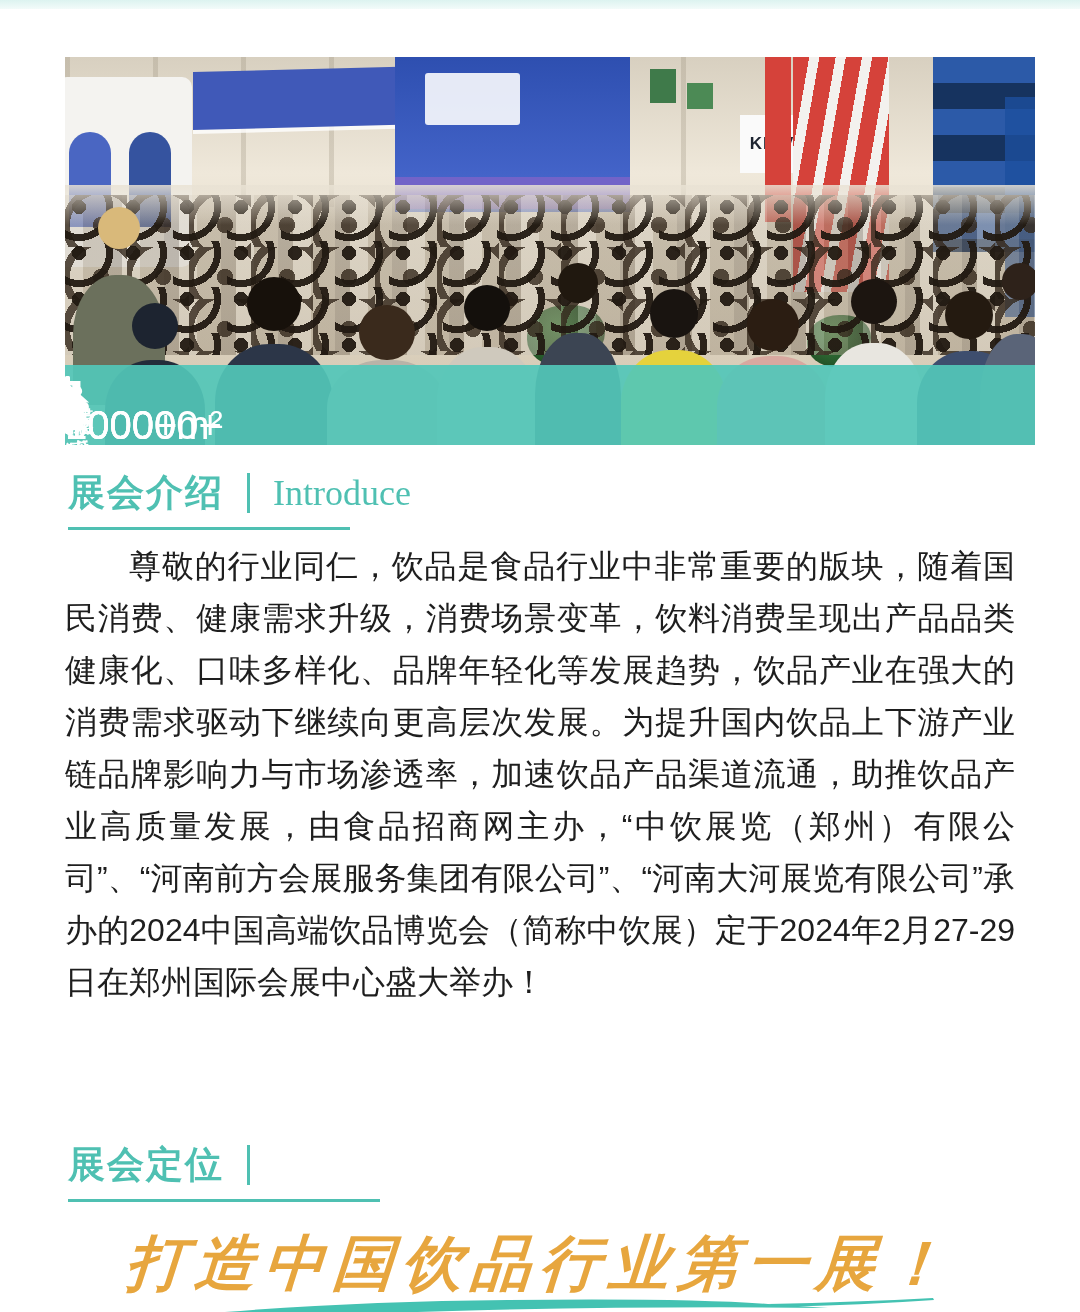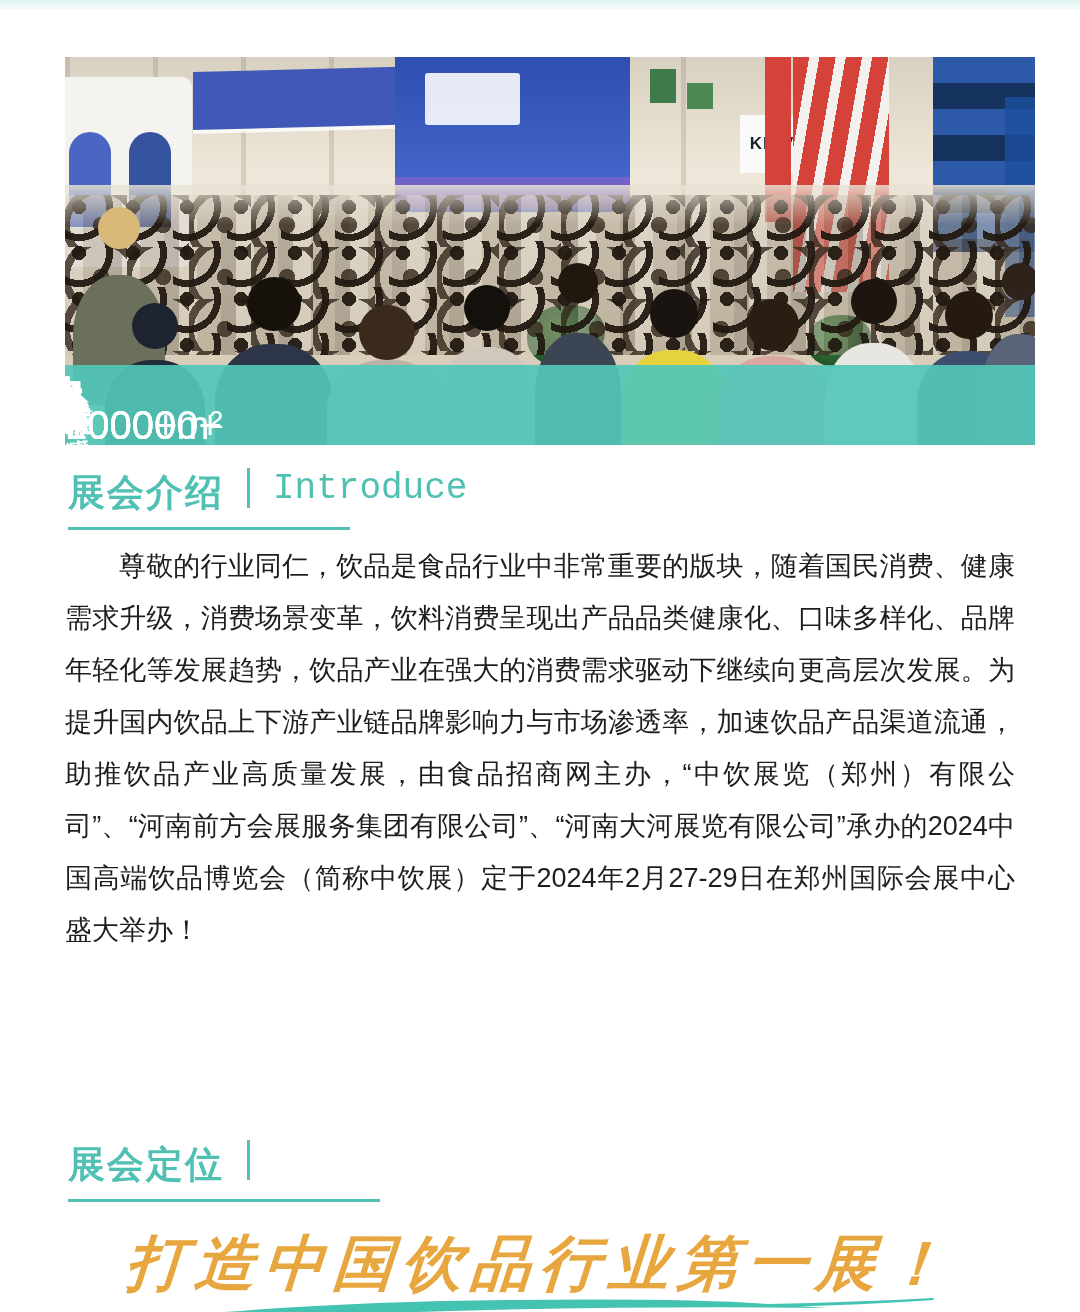--- a/index.html
+++ b/index.html
@@ -54,30 +54,30 @@
   
   .stats-band{position:absolute;left:0;bottom:0;width:970px;height:80px;
     background:rgba(82,199,184,.92);display:flex;align-items:center;}
   .stat{flex:1;display:flex;align-items:center;justify-content:center;gap:18px;color:#fff;}
   .stat .nums{font-size:40px;line-height:40px;}
   .stat .lbl{font-size:29px;line-height:33px;letter-spacing:2px;}
   .stat svg{display:block;}
   .band-divider{width:5px;height:58px;background:#ffffff;border-radius:2px;flex:0 0 auto;}
   
   .section-head{position:absolute;left:68px;}
-  .sh-row{display:flex;gap:23px;}
+  .sh-row{display:flex;align-items:center;gap:23px;}
   .sh-zh{font-size:37px;font-weight:bold;color:#4fc0b2;letter-spacing:2px;}
   .sh-bar{width:3px;height:40px;background:#4fc0b2;}
-  .sh-en{font-family:Liberation Mono, monospace;font-size:36px;color:#4fc0b2;}
+  .sh-en{font-family:Liberation Serif, serif;font-size:36px;color:#4fc0b2;}
   .sh-underline{height:3px;background:#4fc0b2;margin-top:9px;}
   .head-1{top:468px;} .head-1 .sh-underline{width:282px;}
   .head-2{top:1140px;} .head-2 .sh-underline{width:312px;}
   
   .intro-text{position:absolute;left:65px;top:540px;width:950px;
-    font-size:27px;line-height:52px;color:#1e1e1e;text-align:justify;}
+    font-size:32px;line-height:52px;color:#1e1e1e;text-align:justify;}
   .intro-text p{margin:0;text-indent:2em;}
   
   .slogan{position:absolute;left:0;top:1224px;width:1080px;text-align:center;
     font-family:"DejaVu Serif","Liberation Serif",serif;font-style:italic;font-weight:bold;
     font-size:60px;letter-spacing:9px;color:#e7a63e;transform:skewX(-4deg);}
   .swoosh{position:absolute;left:128px;top:1286px;}
 </style>
 </head>
 <body>
 

